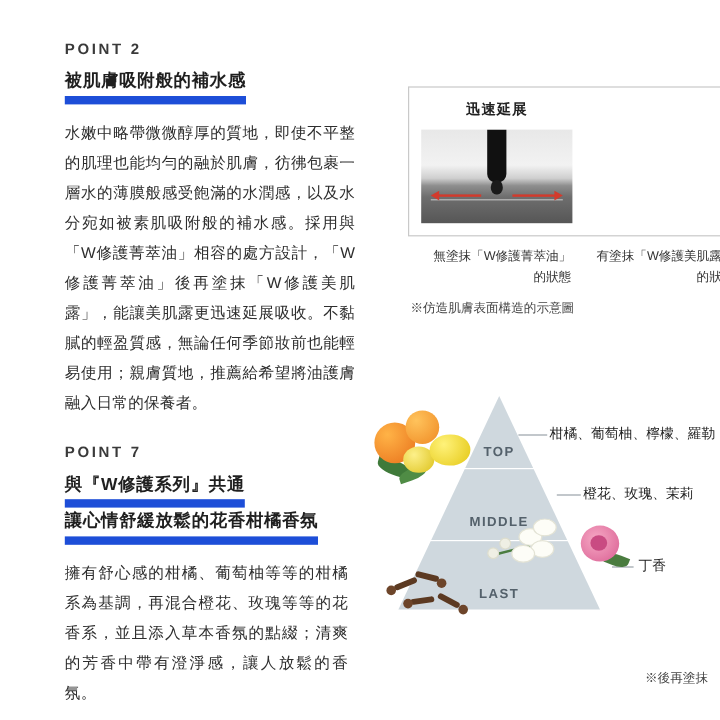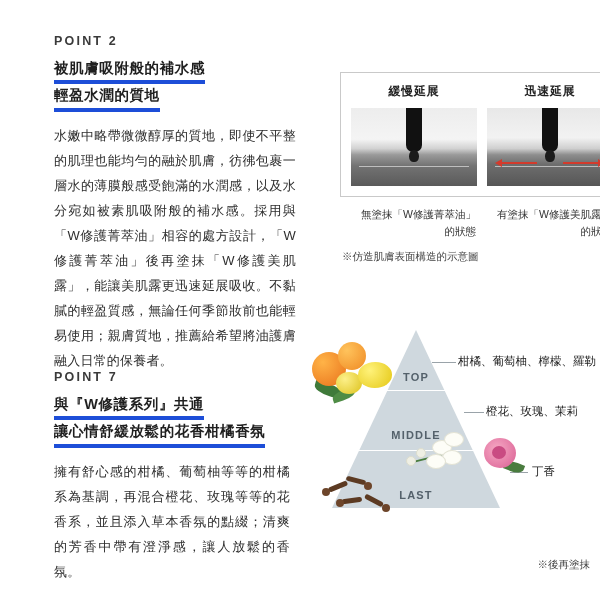--- a/index.html
+++ b/index.html
@@ -33,21 +33,21 @@
   }
   .headline {
     font-size: 14.5px;
     font-weight: bold;
     color: #1f1f1f;
     line-height: 1.55;
     letter-spacing: 0.6px;
   }
   .headline .underline {
     display: inline-block;
-    border-bottom: 4px solid #1d4ed8;
+    border-bottom: 7px solid #1d4ed8;
     padding-bottom: 1px;
   }
 
   .body-col {
     width: 242px;
   }
   .body-text {
     font-size: 13px;
     line-height: 1.92;
     color: #2e2e2e;
@@ -273,35 +273,26 @@
 </head>
 <body>
 
 <div class="page">
 
   <div class="p2-wrap">
     <div class="body-col">
       <div class="point-label">POINT 2</div>
       <div class="headline">
         <div><span class="underline">被肌膚吸附般的補水感</span></div>
-        <div><span class="underline">輕盈水潤的質地</span></div>
       </div>
       <div class="body-text">水嫩中略帶微微醇厚的質地，即使不平整的肌理也能均勻的融於肌膚，彷彿包裹一層水的薄膜般感受飽滿的水潤感，以及水分宛如被素肌吸附般的補水感。採用與「W修護菁萃油」相容的處方設計，「W修護菁萃油」後再塗抹「W修護美肌露」，能讓美肌露更迅速延展吸收。不黏膩的輕盈質感，無論任何季節妝前也能輕易使用；親膚質地，推薦給希望將油護膚融入日常的保養者。</div>
     </div>
 
     <div class="figure-compare">
       <div class="fig-box">
-        <div class="fig-cell">
-          <div class="fig-cell-title">緩慢延展</div>
-          <div class="fig-img slow">
-            <div class="nozzle"></div>
-            <div class="drop"></div>
-            <div class="spread-line"></div>
-          </div>
-        </div>
         <div class="fig-cell">
           <div class="fig-cell-title">迅速延展</div>
           <div class="fig-img">
             <div class="nozzle"></div>
             <div class="drop"></div>
             <div class="spread-line"></div>
             <div class="arrow-row">
               <div class="arrow left"></div>
               <div class="arrow right"></div>
             </div>

